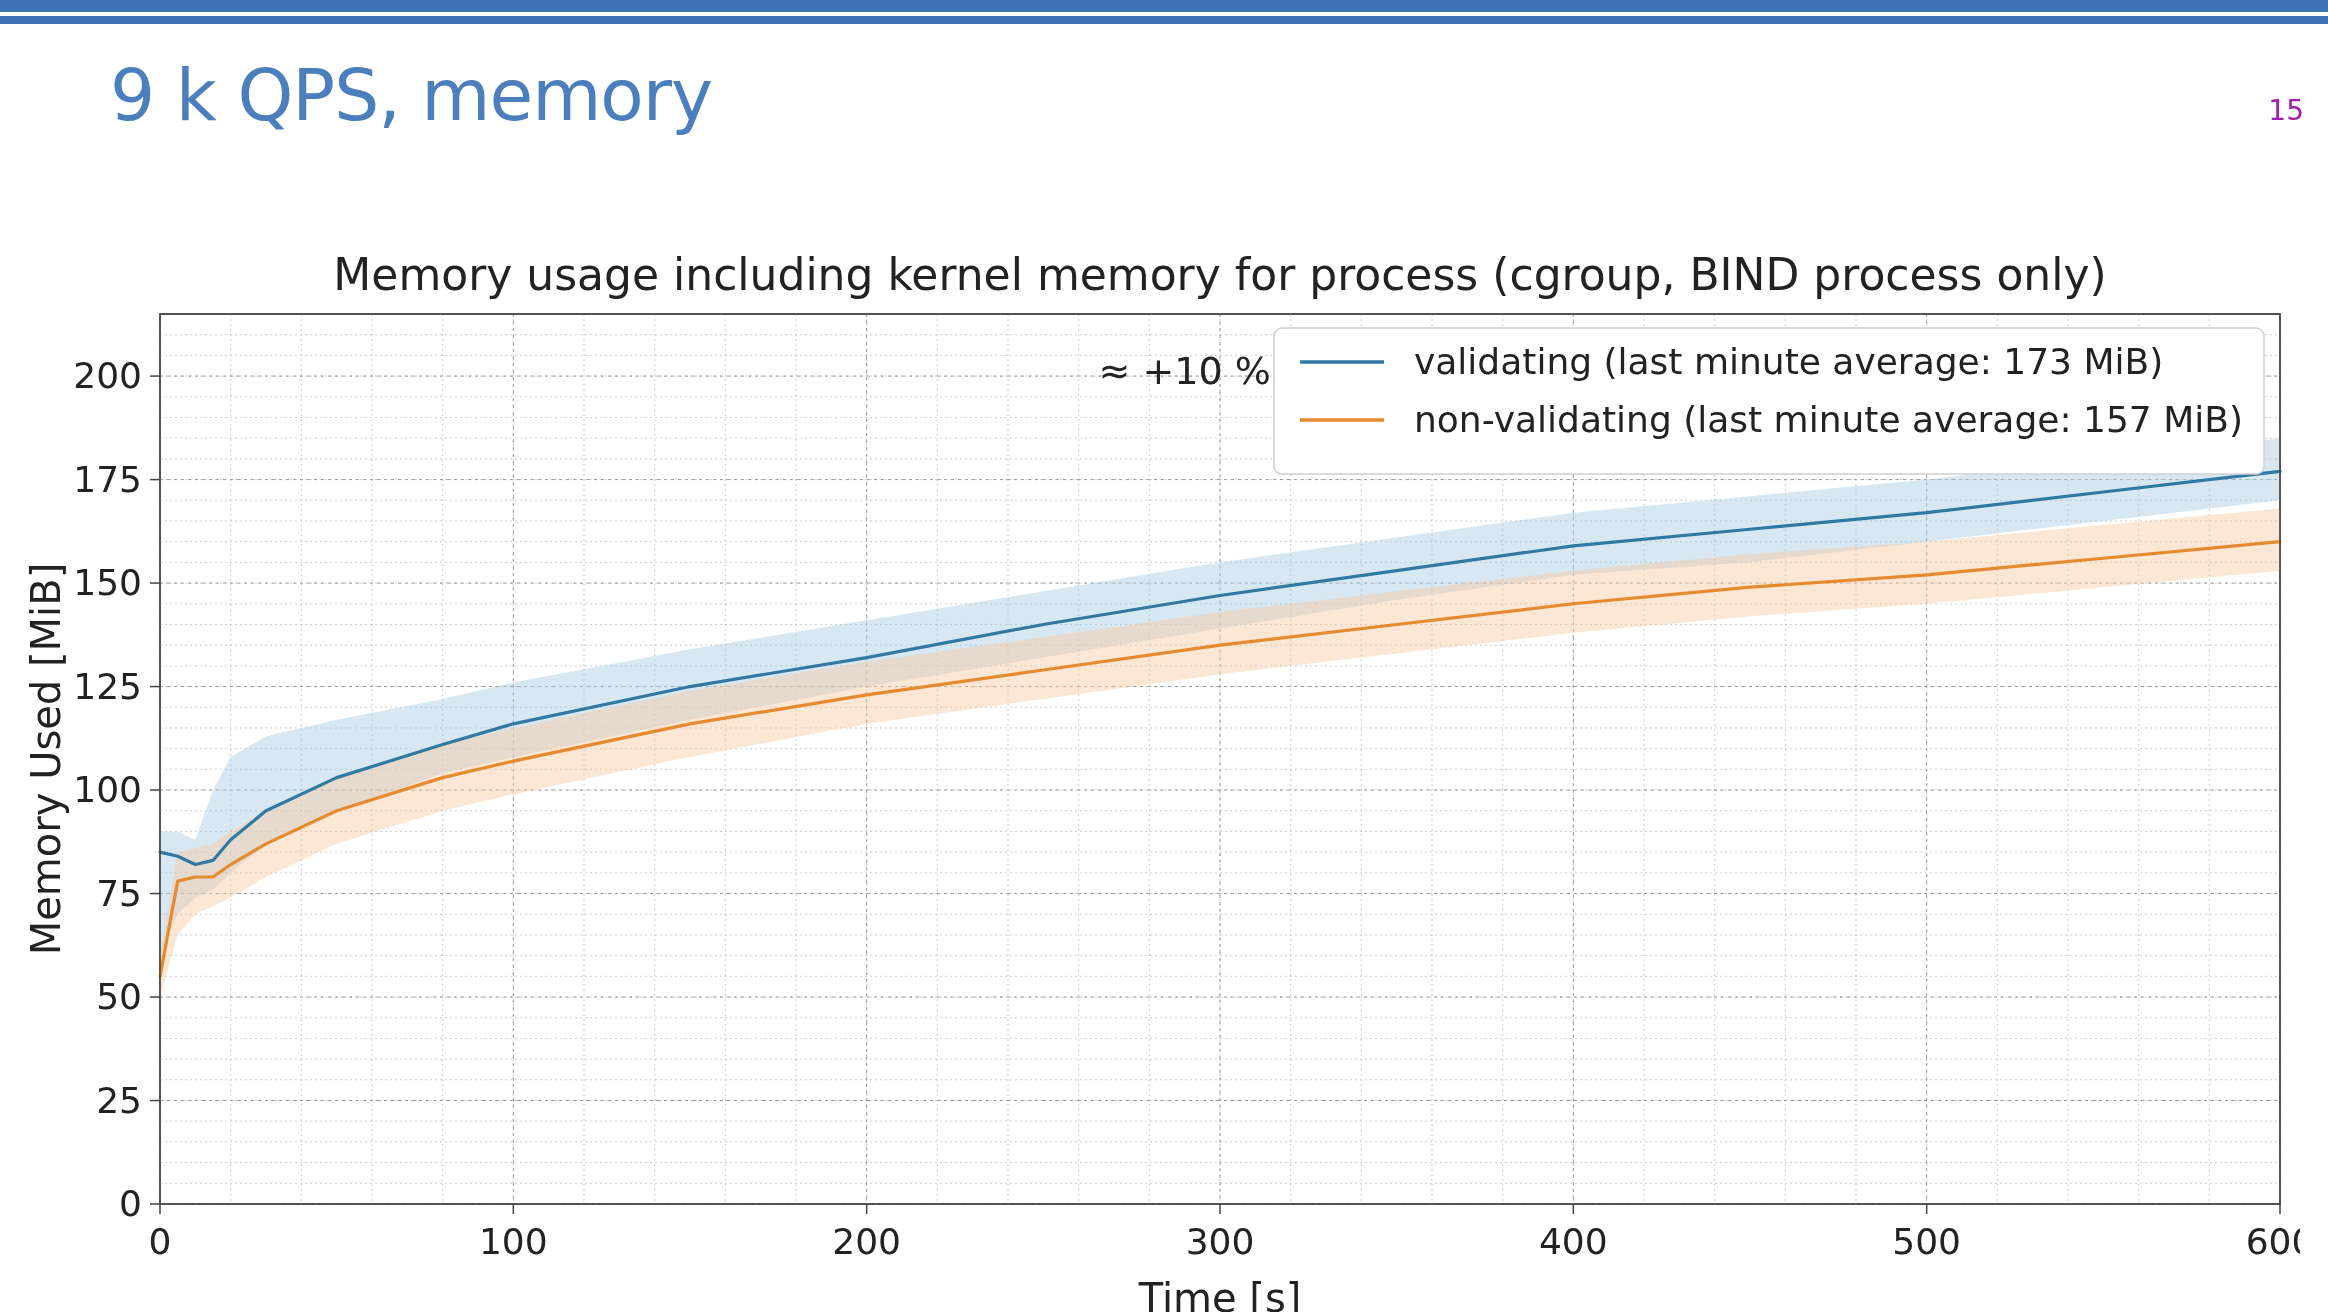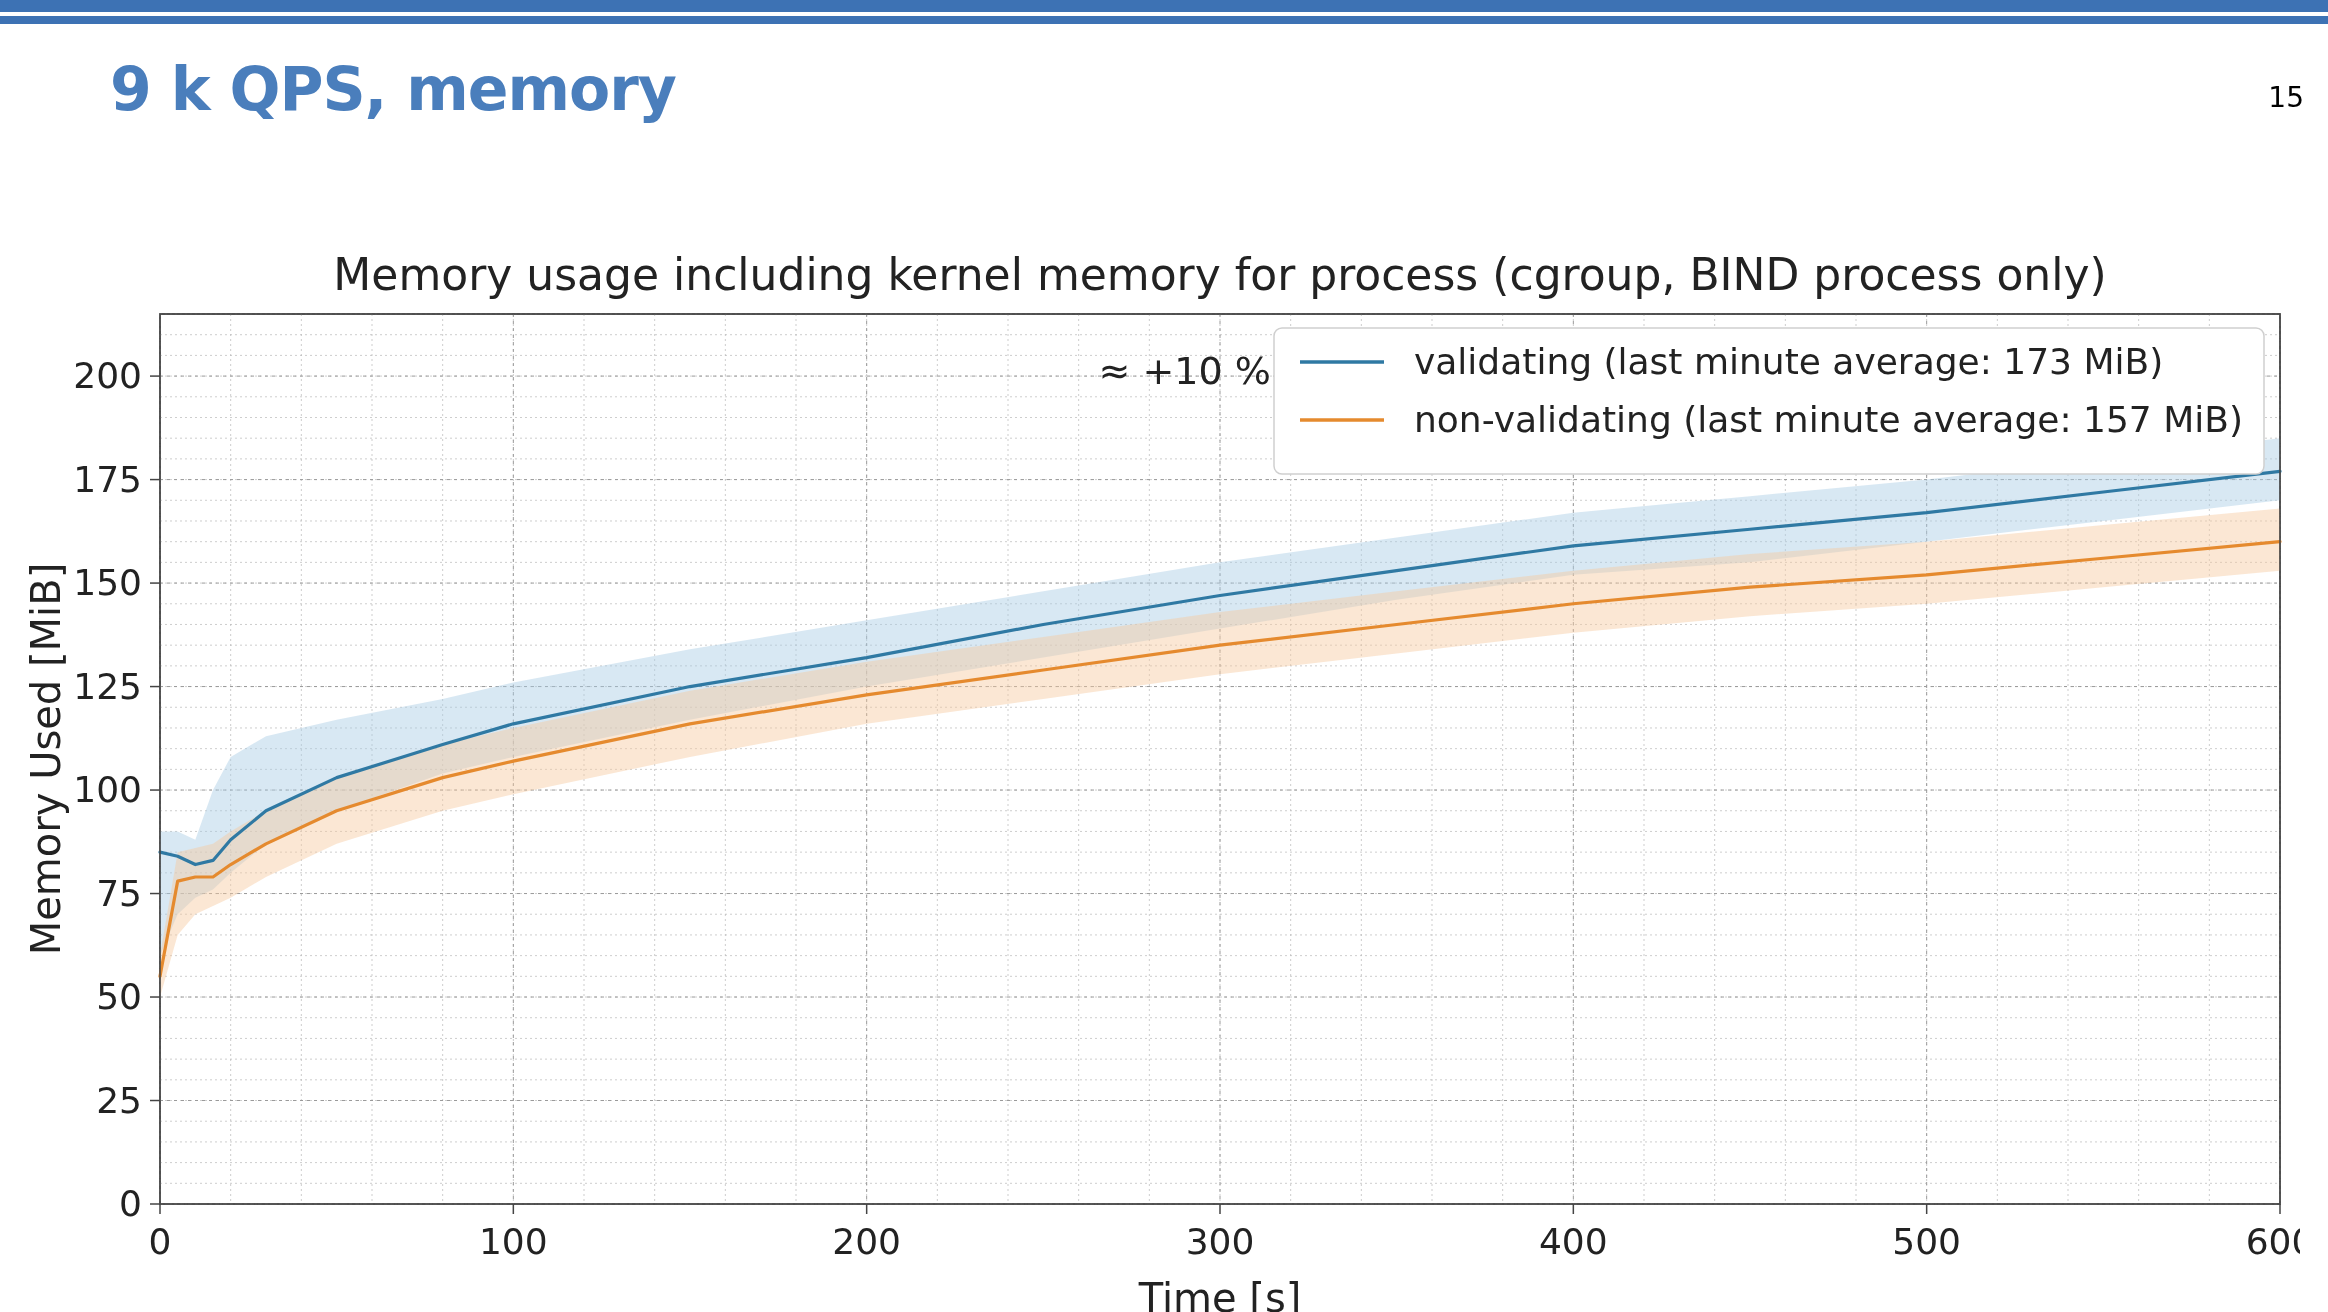--- a/index.html
+++ b/index.html
@@ -18,39 +18,39 @@
   }
   .top-bar2 {
     height: 8px;
     background: #3d72b4;
   }
   .slide {
     position: relative;
     padding: 0;
   }
   .title {
-    font-size: 60px;
-    font-weight: 700;
+    font-size: 71px;
+    font-weight: 400;
     color: #4a7ebc;
     margin: 30px 0 0 110px;
     letter-spacing: -1px;
   }
   .chart-wrap {
     position: absolute;
     left: 20px;
     top: 200px;
     width: 2280px;
     height: 1080px;
   }
   .page-num {
     position: absolute;
     right: 24px;
     bottom: 10px;
     font-size: 28px;
-    color: #000000;
+    color: #a21caf;
   }
   
   .chart-title { font-size: 44px; fill: #222; }
   .axis-label  { font-size: 40px; fill: #222; }
   .tick-label  { font-size: 36px; fill: #222; }
   .legend-text { font-size: 36px; fill: #222; }
   .annot-text  { font-size: 38px; fill: #222; }
 </style>
 </head>
 <body>

